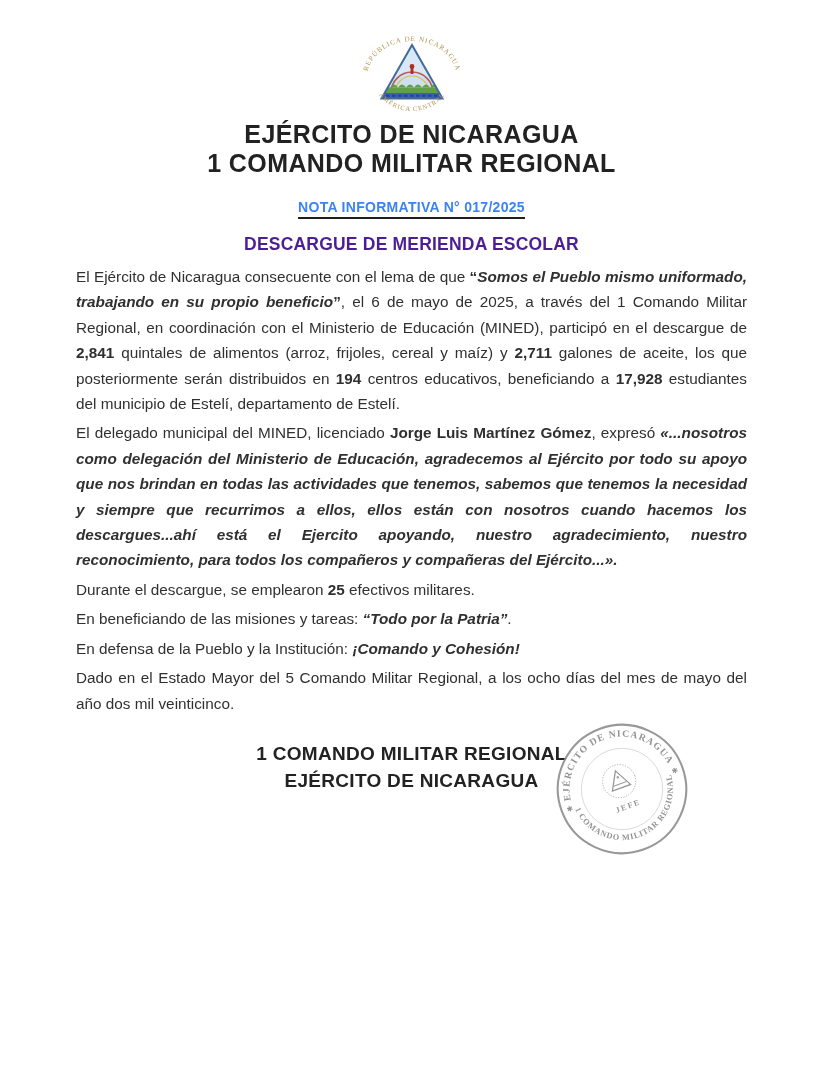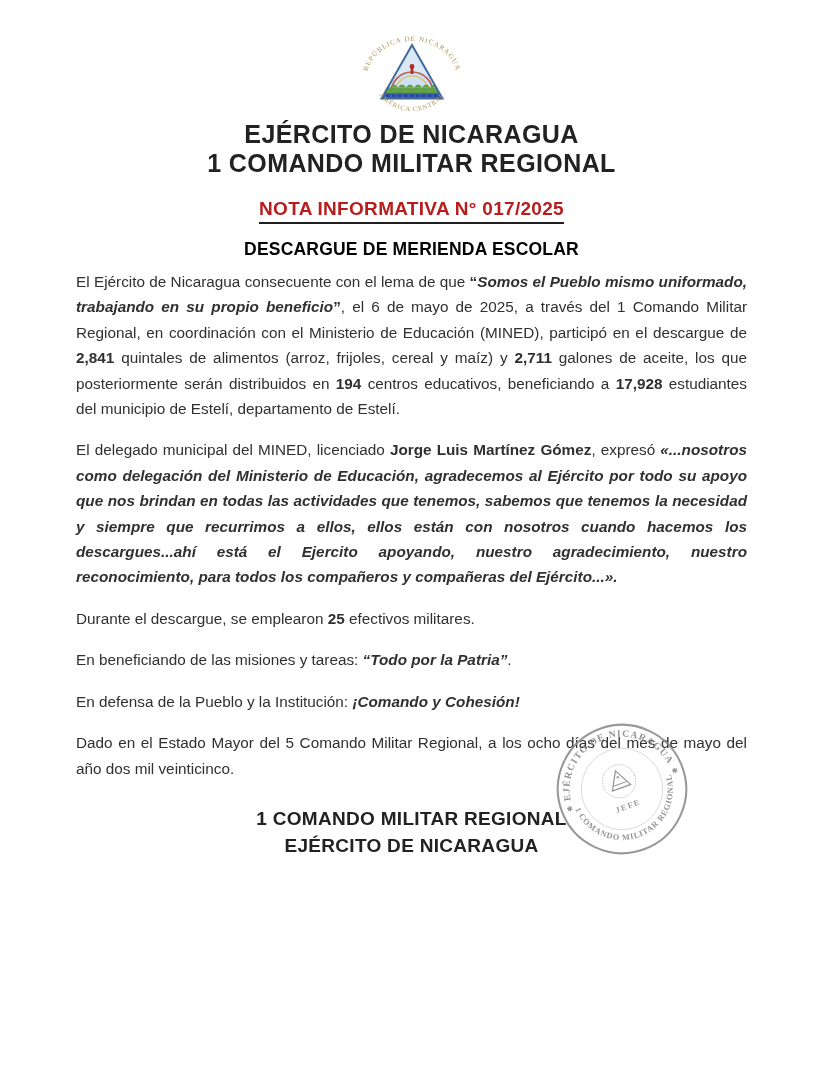--- a/index.html
+++ b/index.html
@@ -15,33 +15,33 @@
   .logo-wrap { text-align:center; line-height:0; }
 
   .title-block { text-align:center; margin-top:2px; }
   .title-line {
     font-weight:bold; font-size:25px; line-height:29px;
     letter-spacing:0.4px; color:#222;
   }
 
   .note-title-wrap { text-align:center; margin-top:20px; }
   .note-title {
-    display:inline-block; font-weight:bold; font-size:19px;
-    letter-spacing:0.3px; color:#b91c1c;
+    display:inline-block; font-weight:bold; font-size:14px;
+    letter-spacing:0.3px; color:#3b82f6;
     border-bottom:2.5px solid #1f1f1f; padding-bottom:2px;
   }
 
   .subject {
     text-align:center; font-weight:bold; font-size:17.5px;
-    margin-top:15px; letter-spacing:0.2px; color:#000000;
+    margin-top:15px; letter-spacing:0.2px; color:#4c1d95;
   }
 
   .doc-body p {
     font-size:15.3px; line-height:25.4px;
-    text-align:justify; margin-top:16px; color:#303030;
+    text-align:justify; margin-top:4px; color:#303030;
   }
   .doc-body p:first-child { margin-top:9px; }
   .b { font-weight:bold; }
   .i { font-style:italic; }
 
   .signature {
     text-align:center; font-weight:bold; font-size:19px;
     line-height:27px; margin-top:24px; color:#222; letter-spacing:0.3px;
   }
 

